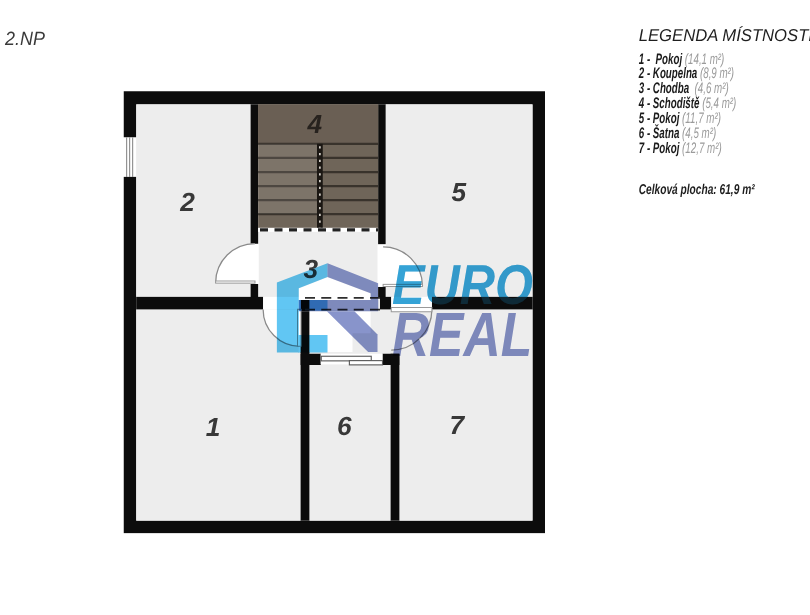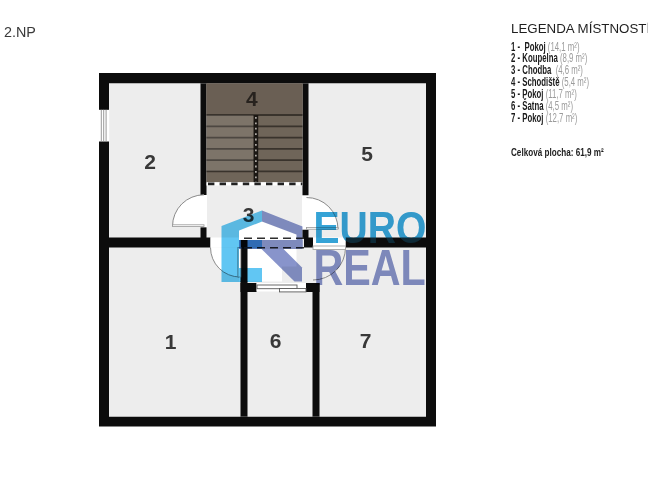--- a/index.html
+++ b/index.html
@@ -1,17 +1,17 @@
 <!DOCTYPE html>
 <html><head>
 <meta charset="utf-8">
 <style>
   html,body{margin:0;padding:0;background:#ffffff;width:648px;height:492px;overflow:hidden;}
   body{font-family:"Liberation Sans", sans-serif;}
-  #stage{position:relative;width:648px;height:492px;}
+  #stage{position:relative;width:648px;height:492px;font-style:italic;}
   svg{position:absolute;left:0;top:0;}
   .leg{position:absolute;left:511px;top:0;width:137px;color:#1d1d1d;}
   .leg h1{position:absolute;left:0;top:20.7px;font-size:13.7px;font-weight:normal;margin:0;white-space:nowrap;transform:scale(0.973,1);transform-origin:0 0;color:#1f1f1f;}
   .leg .items{position:absolute;left:0;top:41.5px;transform:scale(0.64,1);transform-origin:0 0;}
   .leg .it{font-size:12.2px;font-weight:bold;line-height:11.9px;white-space:nowrap;color:#1a1a1a;}
   .leg .it span{color:#9b9b9b;font-weight:normal;}
   .leg .tot{position:absolute;left:0;top:145.6px;font-size:11.4px;font-weight:bold;white-space:nowrap;transform:scale(0.714,1);transform-origin:0 0;}
   .np{position:absolute;left:4.3px;top:22.9px;font-size:15.4px;color:#3a3a3a;transform:scale(0.933,1);transform-origin:0 0;}
 </style>
 </head>

